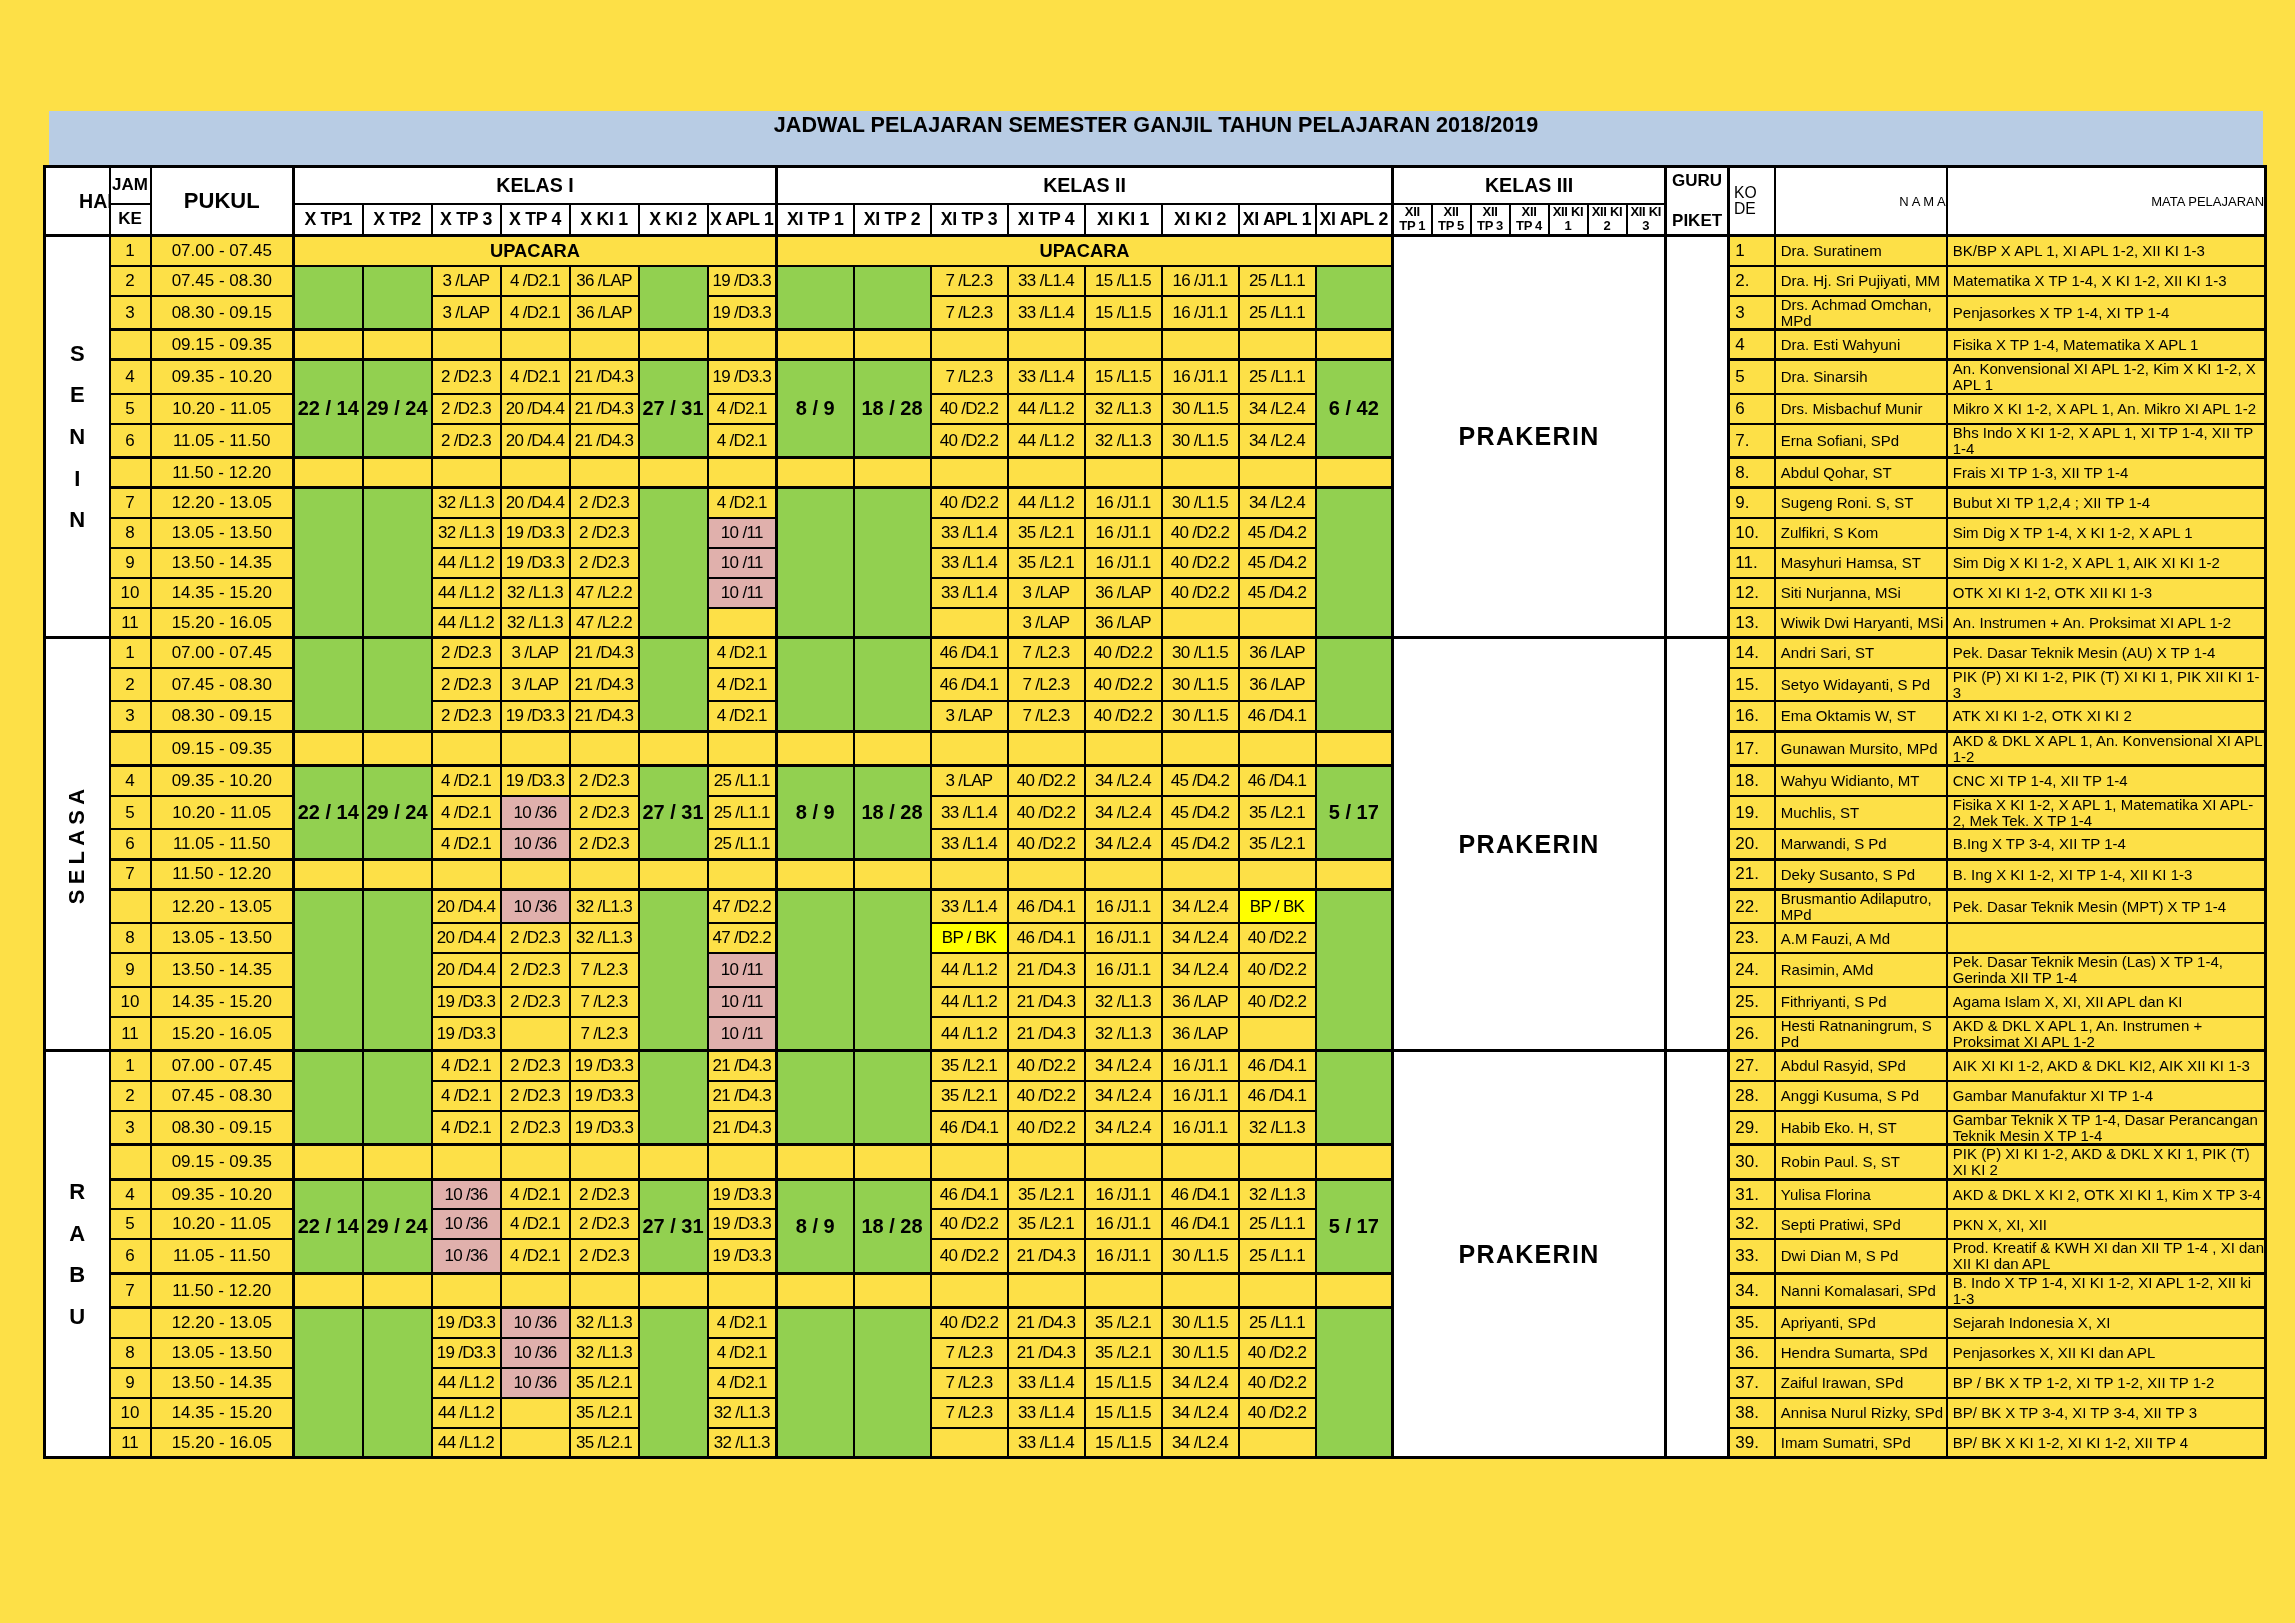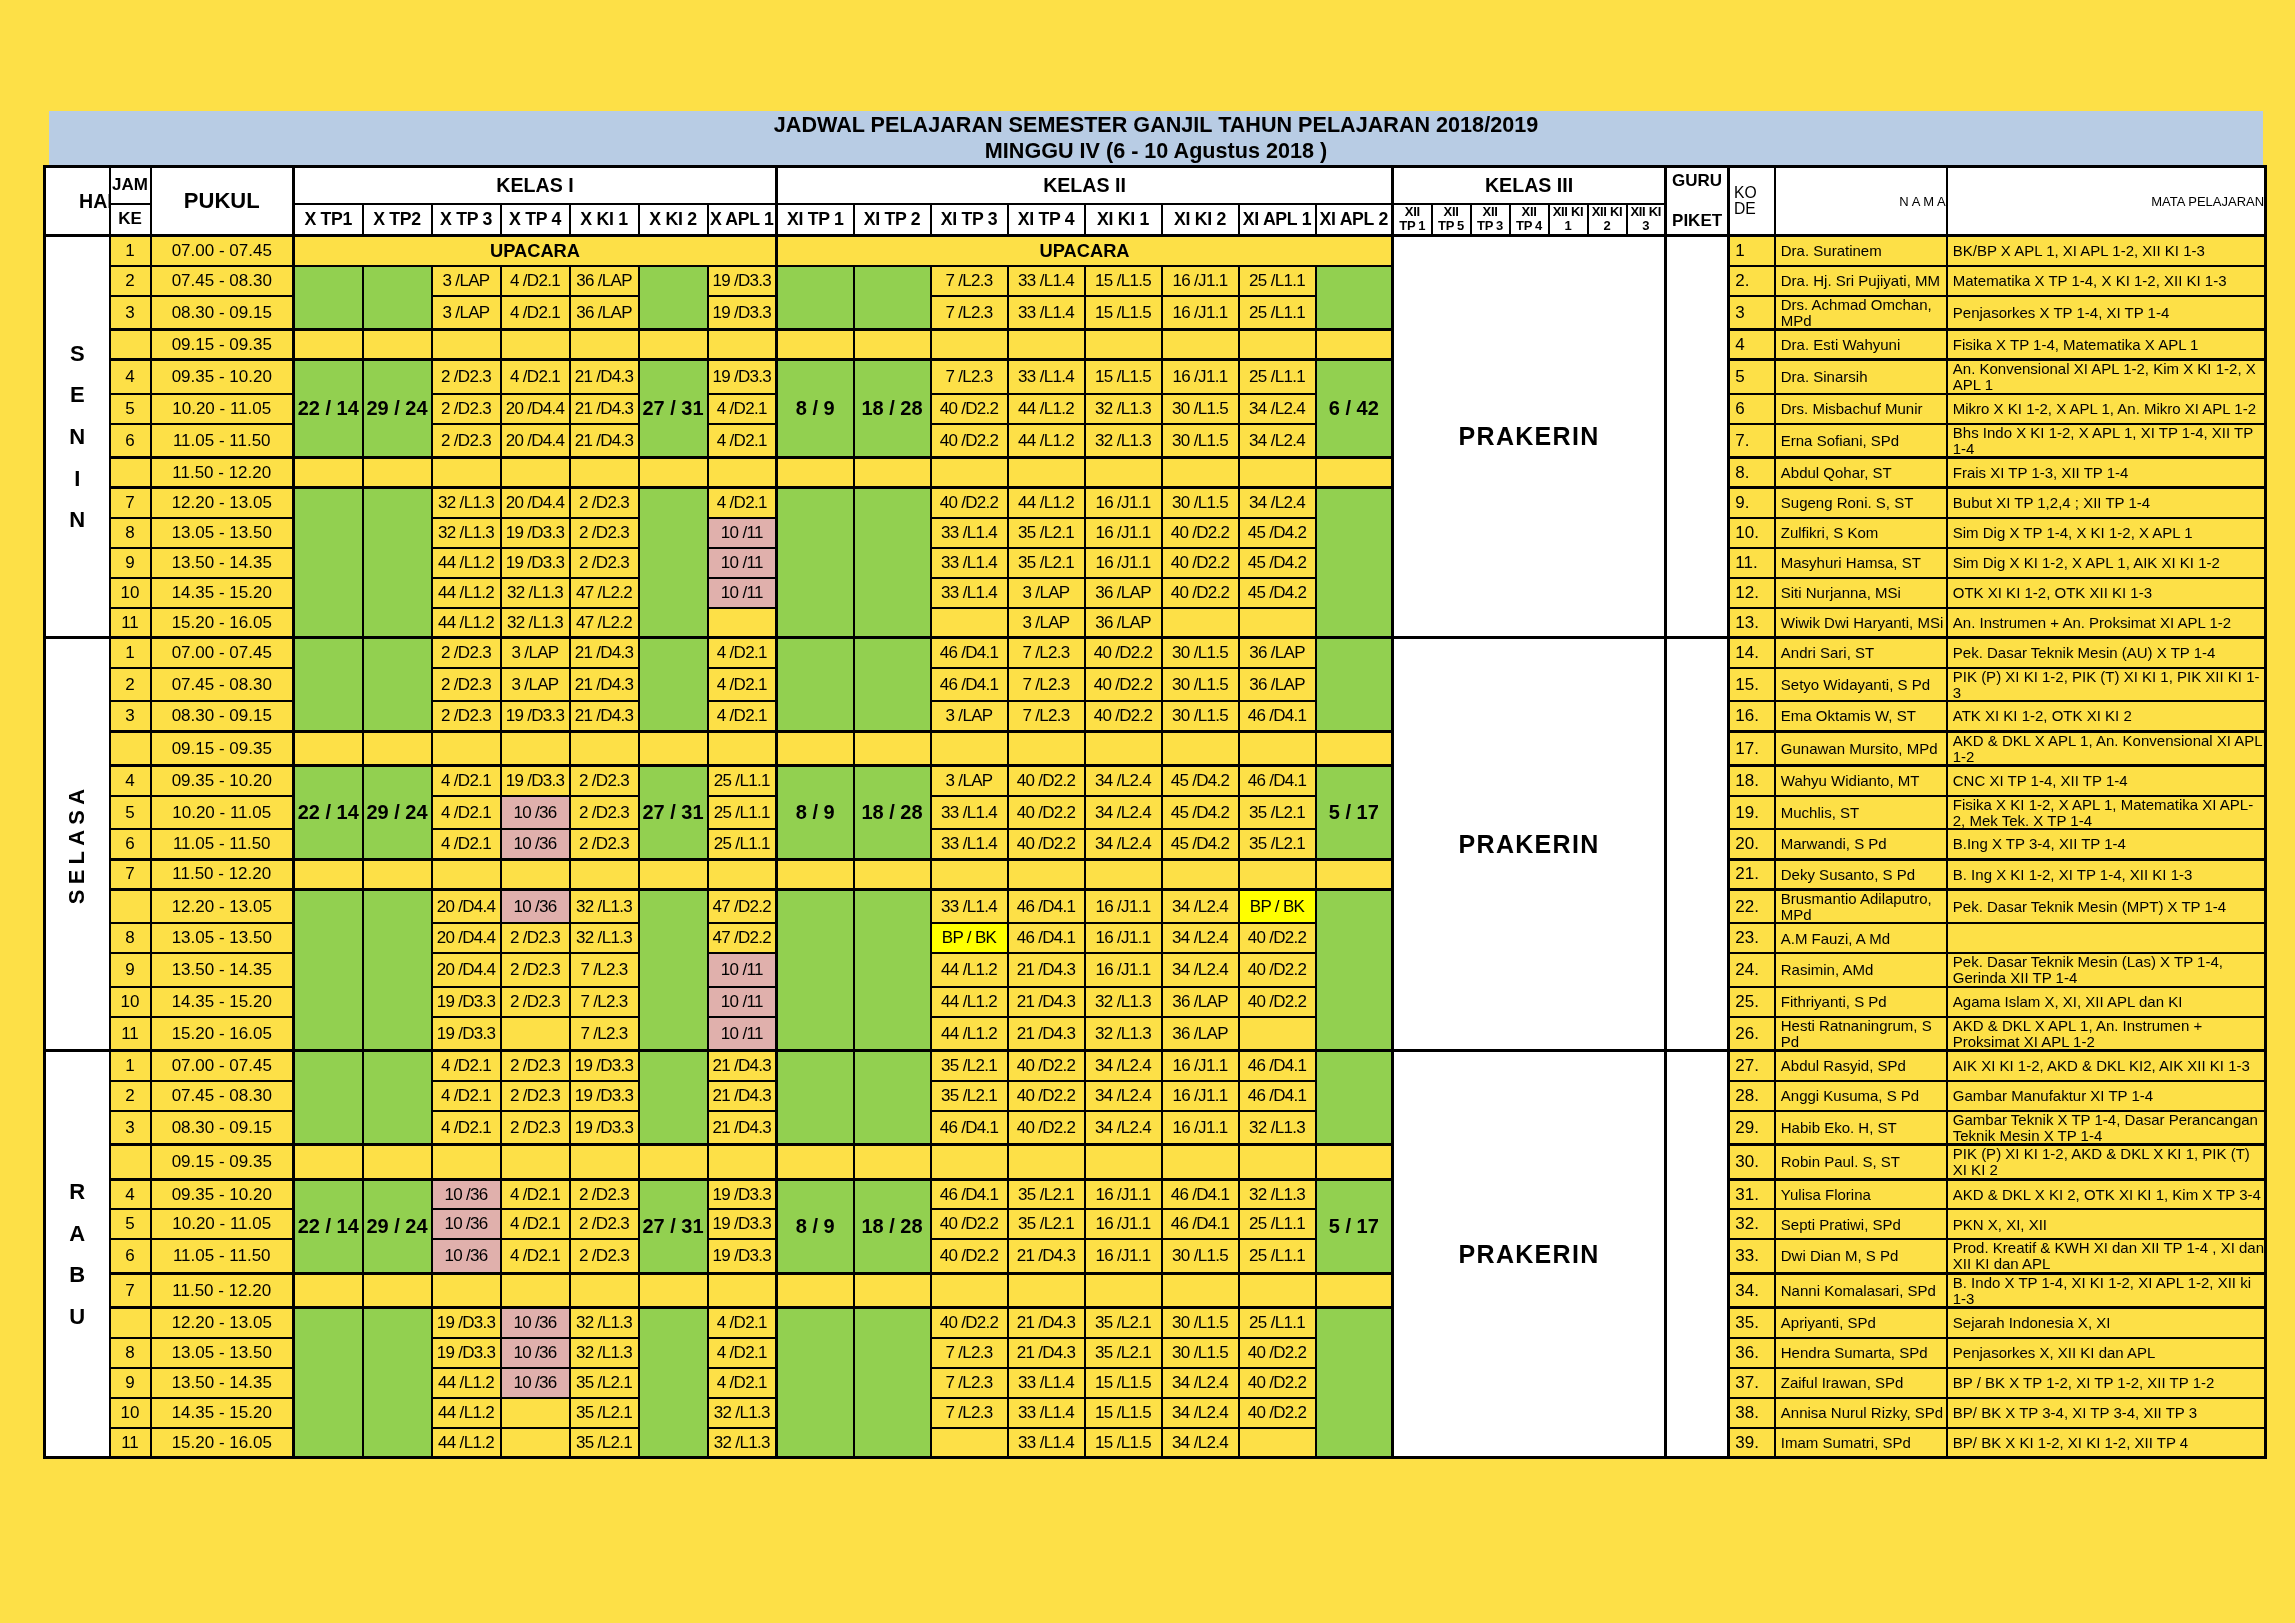--- a/index.html
+++ b/index.html
@@ -45,21 +45,20 @@
   .kode{font-size:17px;text-align:left;padding-left:5.2px;}
   .nama{font-size:15px;text-align:left;padding-left:5.2px;line-height:1.05;}
   .mapel{font-size:15px;text-align:left;padding-left:5.2px;line-height:1.05;}
 </style>
 </head>
 <body>
 
 <div class="page">
   <div class="titleband">
     <div>JADWAL PELAJARAN SEMESTER GANJIL  TAHUN PELAJARAN 2018/2019</div>
-    <div>MINGGU  IV  (6 - 10 Agustus 2018 )</div>
   </div>
 
   <table id="grid">
     <colgroup>
       <col style="width:65px">
         <col style="width:41px">
         <col style="width:143px">
       <col style="width:69px">
         <col style="width:69px">
         <col style="width:69px">

